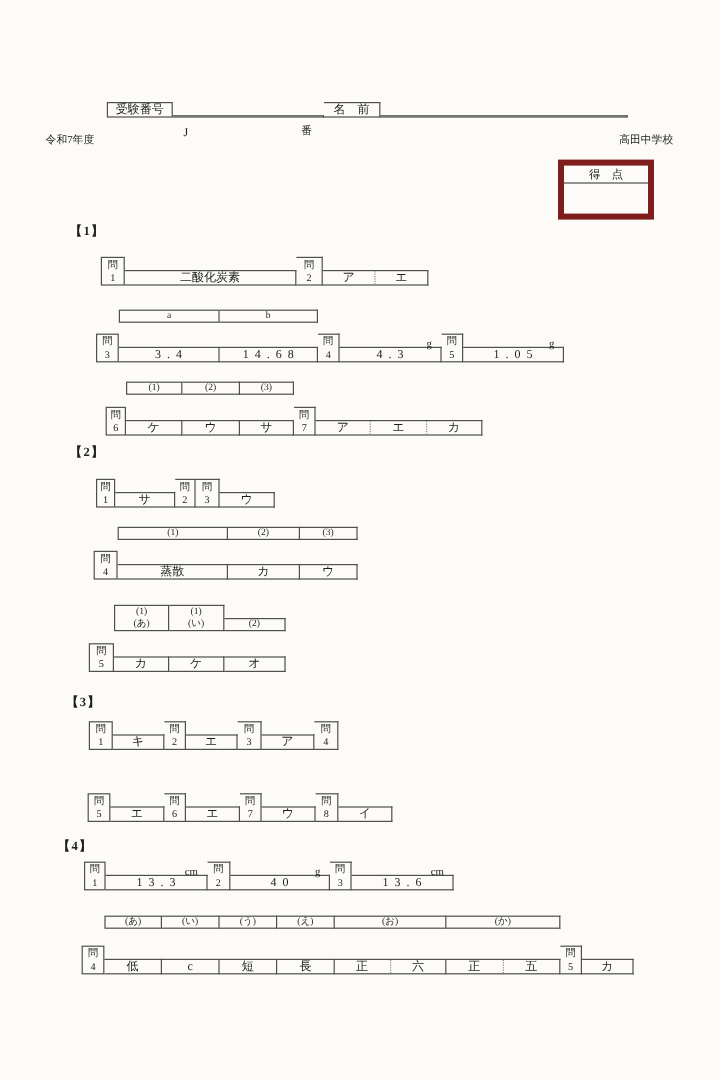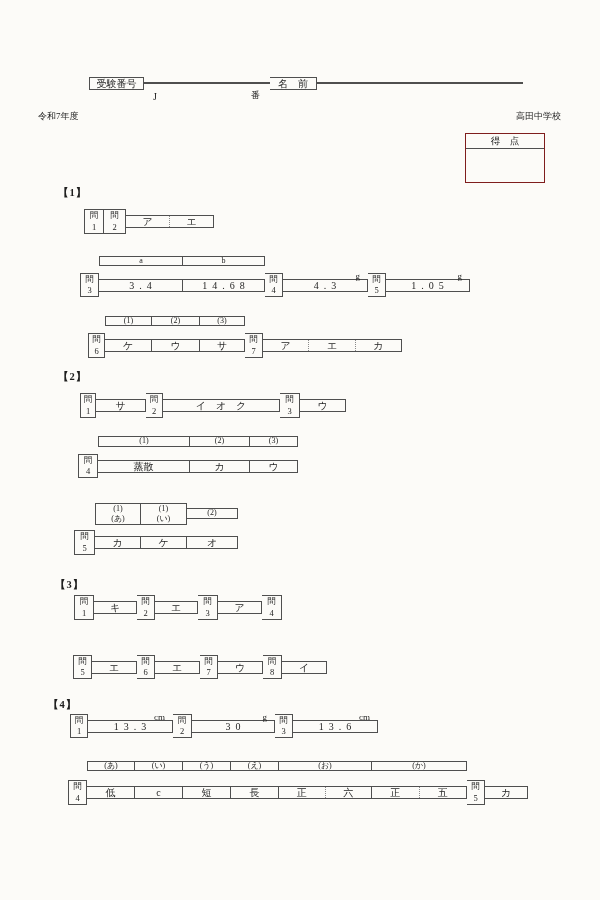--- a/index.html
+++ b/index.html
@@ -2,21 +2,21 @@
 <html><head>
 <meta charset="utf-8">
 <style>
   html,body { margin:0; padding:0; background:#ffffff; }
   .sheet {
     position:relative; width:600px; height:900px; margin:0 auto;
     background:#fcfbf8;
     font-family:"Liberation Serif","DejaVu Serif",serif;
     color:#1e1e1e; overflow:hidden;
   }
-  .row { position:absolute; display:flex; align-items:center; }
+  .row { position:absolute; display:flex; align-items:flex-end; }
   .c {
     box-sizing:border-box; border:1px solid #4f4f4f; border-left:0;
     display:flex; align-items:center; justify-content:center;
     font-size:10px; position:relative; line-height:1.1;
   }
   .fst { border-left:1px solid #4f4f4f; }
   .q { flex-direction:column; font-size:8.5px; line-height:1.3; text-align:center; }
   .hdr .c { font-size:8px; }
   .hdr2 { flex-direction:column; font-size:8px; line-height:1.25; }
   .split { padding:0; }
@@ -25,21 +25,21 @@
   .unit { position:absolute; right:7px; bottom:9px; font-size:9px; letter-spacing:0; }
   .sp { letter-spacing:5px; margin-left:5px; }
   .lv { position:absolute; left:9px; top:8px; font-size:10px; }
   .rv { position:absolute; right:9px; top:8px; font-size:9px; }
   .sec-label { position:absolute; font-size:10.5px; font-weight:bold; letter-spacing:1px; }
   .txt { position:absolute; font-size:9px; }
   .title {
     position:absolute; top:107px; left:0; width:570px; text-align:center;
     font-size:15px; font-weight:bold;
   }
-  .score { position:absolute; box-sizing:border-box; border:1px solid #7f1d1d; }
+  .score { position:absolute; box-sizing:border-box; border:5px solid #7f1d1d; }
   .score-h {
     height:15px; box-sizing:border-box; border-bottom:1px solid #4f4f4f;
     display:flex; align-items:center; justify-content:center; font-size:9.5px;
   }
   .score-v { height:34px; display:flex; align-items:center; justify-content:center; font-size:10px; }
 </style>
 </head>
 <body>
 
 <div class="sheet">
@@ -62,20 +62,21 @@
     <div class="score-v"></div>
   </div>
 
   <div class="sec-label" style="left:58px;top:186px">【1】</div>
 
   <div class="row" style="left:84px;top:205px;height:33px">
     <div class="c fst q" style="width:20px">
       <span>問</span>
         <span>1</span>
     </div>
+    <div class="c" style="width:143px">二酸化炭素</div>
     <div class="c q" style="width:22px">
       <span>問</span>
         <span>2</span>
     </div>
     <div class="c split" style="width:88px">
       <span class="half">ア</span>
       <span class="half">エ</span>
     </div>
   </div>
 
@@ -141,21 +142,20 @@
   <div class="row" style="left:80px;top:388px;height:35px">
     <div class="c fst q" style="width:16px">
       <span>問</span>
         <span>1</span>
     </div>
     <div class="c" style="width:50px">サ</div>
     <div class="c q" style="width:17px">
       <span>問</span>
         <span>2</span>
     </div>
-    <div class="c" style="width:117px">イ　オ　ク</div>
     <div class="c q" style="width:20px">
       <span>問</span>
         <span>3</span>
     </div>
     <div class="c" style="width:46px">ウ</div>
   </div>
 
   <div class="row hdr" style="left:98px;top:433px;height:17px">
     <div class="c fst" style="width:92px">(1)</div>
     <div class="c" style="width:60px">(2)</div>
@@ -248,21 +248,21 @@
     </div>
     <div class="c" style="width:85px">
       <span class="sp">13.3</span>
       <span class="unit">cm</span>
     </div>
     <div class="c q" style="width:19px">
       <span>問</span>
         <span>2</span>
     </div>
     <div class="c" style="width:83px">
-      <span class="sp">30</span>
+      <span class="sp">40</span>
       <span class="unit">g</span>
     </div>
     <div class="c q" style="width:18px">
       <span>問</span>
         <span>3</span>
     </div>
     <div class="c" style="width:85px">
       <span class="sp">13.6</span>
       <span class="unit">cm</span>
     </div>

